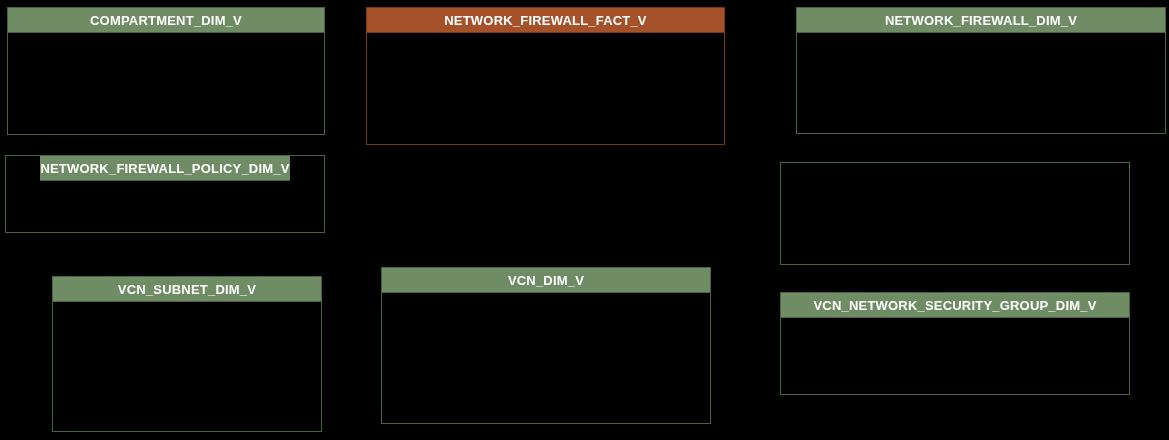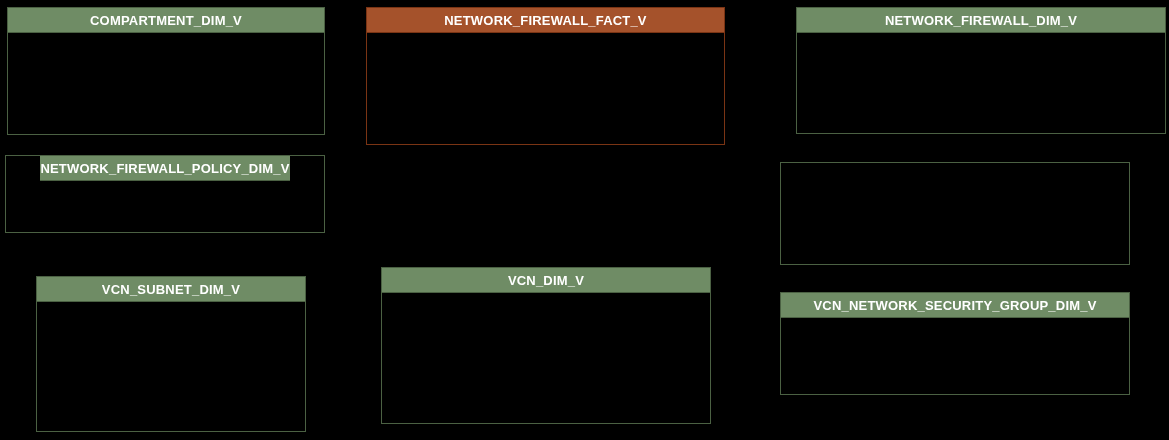--- a/index.html
+++ b/index.html
@@ -79,21 +79,21 @@
     </div>
     <div class="entity" style="left: 780px; top: 162px; width: 350px; height: 103px; border-color: rgb(75, 97, 67); background: rgb(0, 0, 0);">
       <div class="entity-body" style="background: rgb(0, 0, 0);"></div>
     </div>
     <div class="entity" style="left: 381px; top: 251px; width: 330px; height: 157px; border-color: rgb(75, 97, 67); background: rgb(0, 0, 0); margin-top: 16px;">
       <div class="entity-header" style="background: rgb(111, 140, 101); border-bottom: 1px solid rgb(75, 97, 67);">
         <span class="entity-title" style="color: rgb(255, 255, 255);">VCN_DIM_V</span>
       </div>
       <div class="entity-body" style="background: rgb(0, 0, 0);"></div>
     </div>
-    <div class="entity" style="left: 36px; top: 276px; width: 270px; height: 156px; border-color: rgb(75, 97, 67); background: rgb(0, 0, 0);">
+    <div class="entity" style="left: 52px; top: 276px; width: 270px; height: 156px; border-color: rgb(75, 97, 67); background: rgb(0, 0, 0);">
       <div class="entity-header" style="background: rgb(111, 140, 101); border-bottom: 1px solid rgb(75, 97, 67);">
         <span class="entity-title" style="color: rgb(255, 255, 255);">VCN_SUBNET_DIM_V</span>
       </div>
       <div class="entity-body" style="background: rgb(0, 0, 0);"></div>
     </div>
     <div class="entity" style="left: 780px; top: 292px; width: 350px; height: 103px; border-color: rgb(75, 97, 67); background: rgb(0, 0, 0);">
       <div class="entity-header" style="background: rgb(111, 140, 101); border-bottom: 1px solid rgb(75, 97, 67);">
         <span class="entity-title" style="color: rgb(255, 255, 255);">VCN_NETWORK_SECURITY_GROUP_DIM_V</span>
       </div>
       <div class="entity-body" style="background: rgb(0, 0, 0);"></div>

